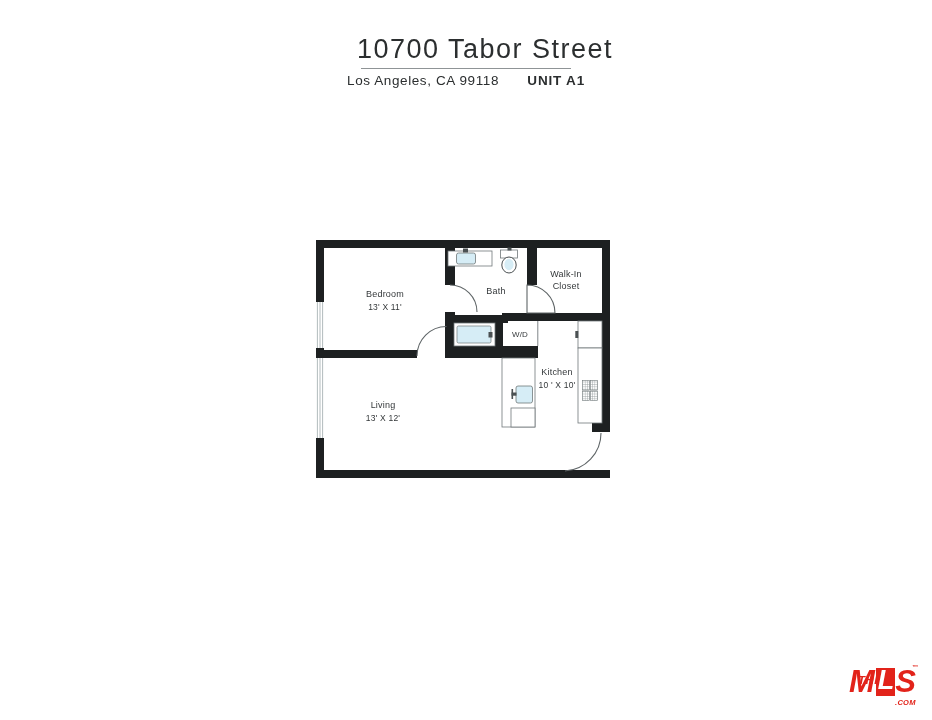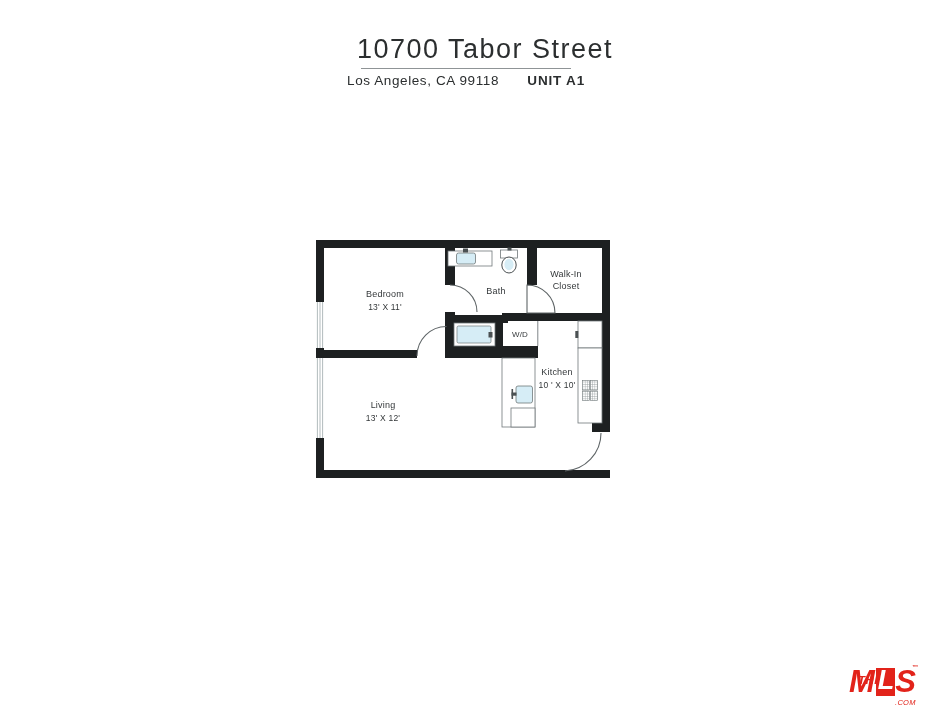--- a/index.html
+++ b/index.html
@@ -21,21 +21,21 @@
   .wd-label{font-size:8px;fill:#34383a;}
   
   .mls-logo{position:absolute;left:849px;top:657px;width:72px;height:56px;}
   .mls-the{position:absolute;left:9px;top:1px;font-size:11.5px;font-weight:700;
            font-style:italic;color:#e2231a;letter-spacing:0.5px;margin-top:16px;}
   .mls-word{position:absolute;left:0px;top:9px;font-size:31px;font-weight:700;
             font-style:italic;color:#e2231a;line-height:1;display:flex;align-items:flex-start;}
   .mls-word .mls-l{background:#e2231a;color:#ffffff;padding:0 1px 2px 2px;margin:2px 0 0 1px;
                    font-size:27px;line-height:0.95;}
   .mls-tm{position:absolute;left:63px;top:7px;font-size:6px;font-weight:700;color:#e2231a;}
-  .mls-com{position:absolute;left:46px;top:41px;font-size:7.5px;font-weight:400;
+  .mls-com{position:absolute;left:46px;top:41px;font-size:7.5px;font-weight:700;
            font-style:italic;color:#e2231a;letter-spacing:0.3px;}
 </style>
 </head>
 <body>
 
 <div class="header">
   <div class="addr">10700 Tabor Street</div>
   <div class="divider"></div>
   <div class="subline">
     <span>Los Angeles, CA 99118</span>

